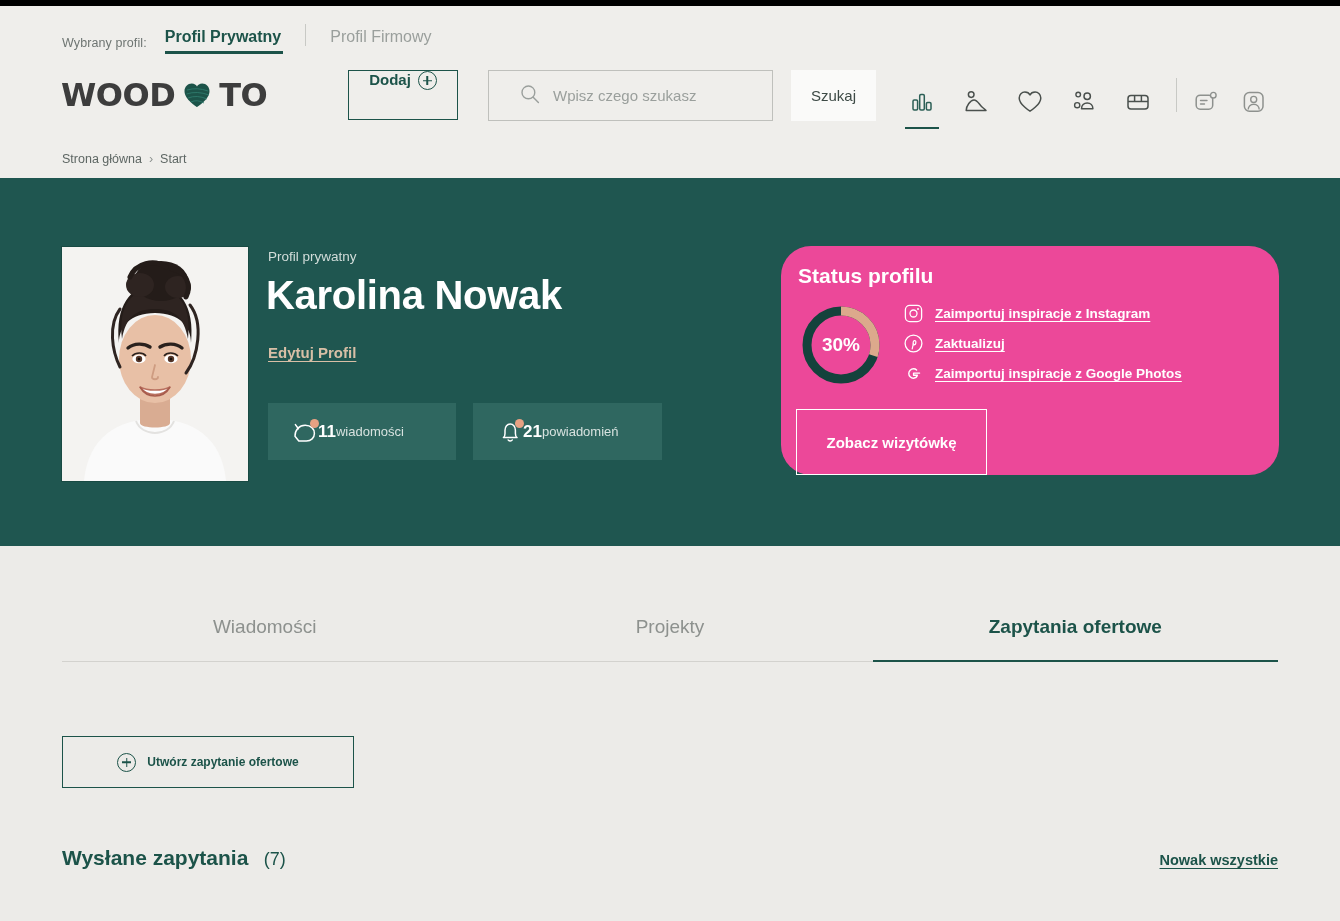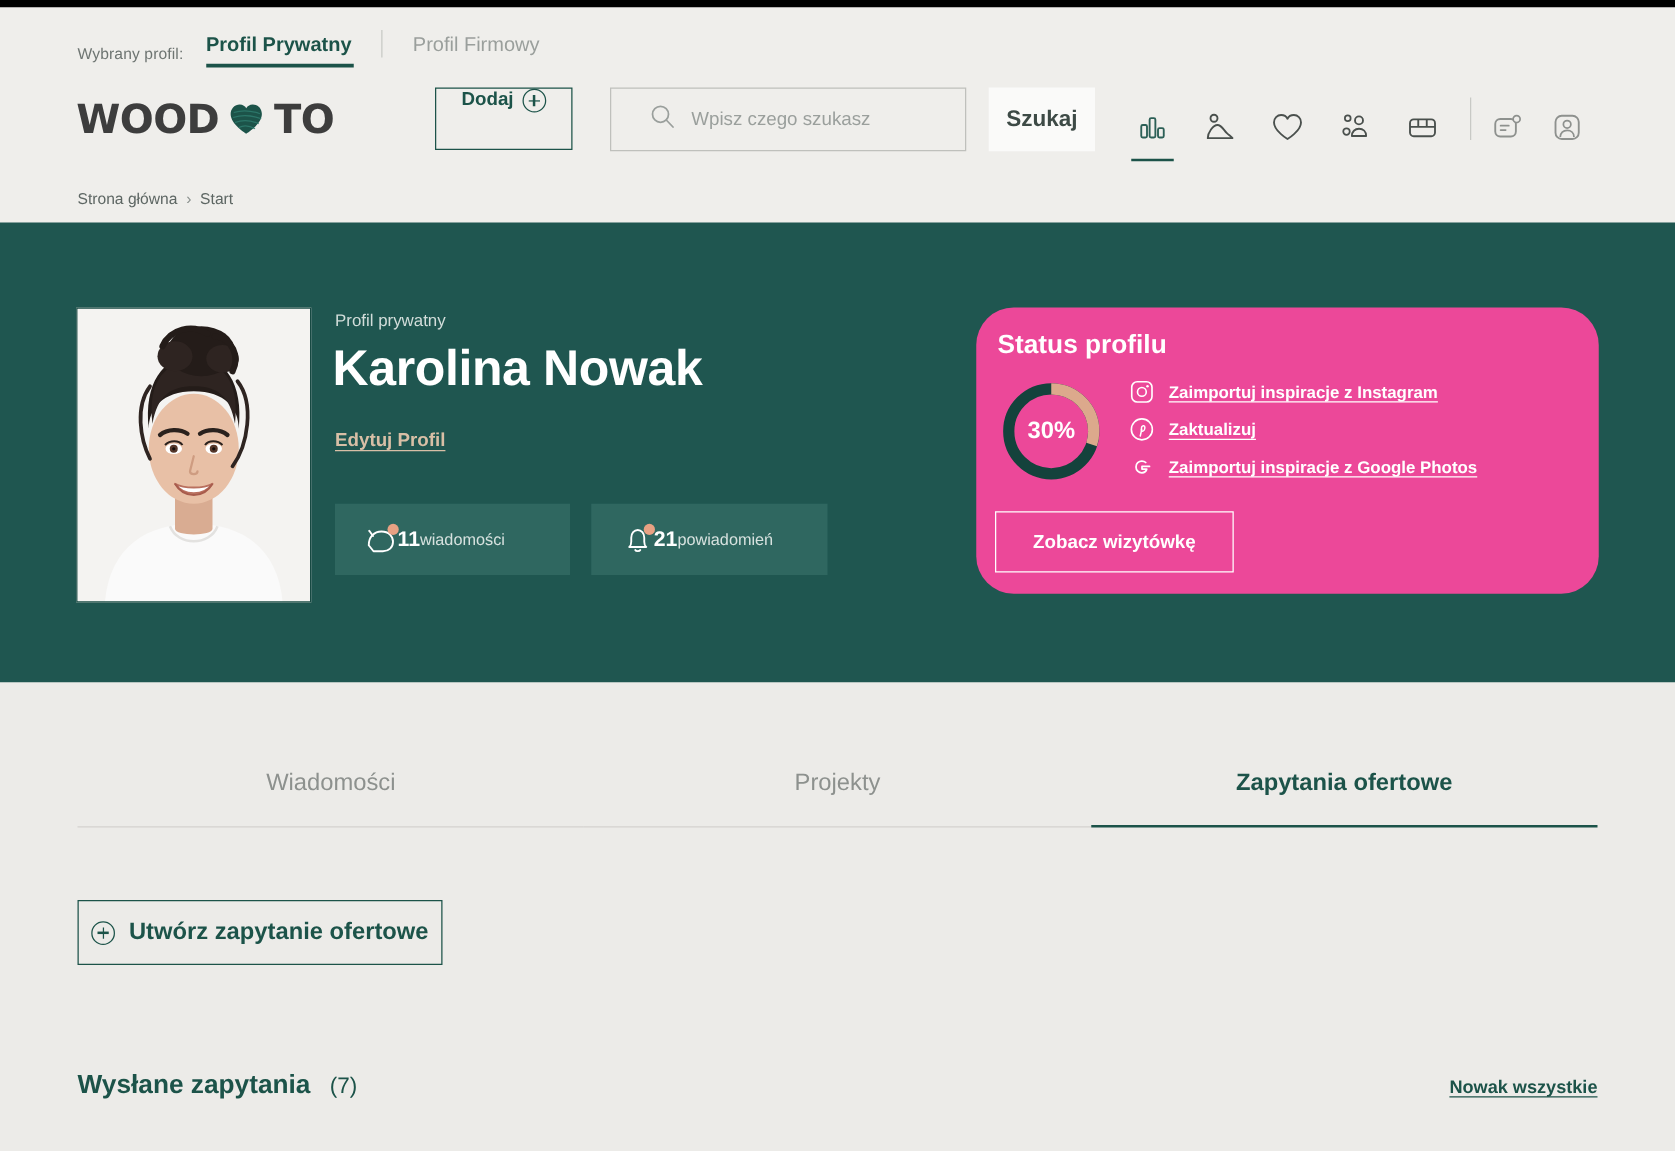--- a/index.html
+++ b/index.html
@@ -44,21 +44,21 @@
 
   
   .search-wrap {
     position:absolute; top:64px; left:488px; width:285px; height:51px;
     border:1.4px solid #BFC0BC; background:#EFEEEB; display:flex; align-items:center; padding:0 31px; gap:13px;
   }
   .search-input { border:none; background:transparent; outline:none; font-size:15px; color:#6E7572; width:100%; font-family:"Liberation Sans", sans-serif; }
   .search-input::placeholder { color:#9A9F9C; }
   .szukaj-btn {
     position:absolute; top:64px; left:791px; width:85px; height:51px;
-    background:#FAFAF9; border:none; font-size:18px; font-weight:700; color:#3D4A46; cursor:pointer;
+    background:#FAFAF9; border:none; font-size:15px; font-weight:400; color:#3D4A46; cursor:pointer;
     font-family:"Liberation Sans", sans-serif;
   }
 
   
   .nav-icons { position:absolute; top:70px; left:908px; display:flex; align-items:center; gap:26px; height:52px; }
   .nav-ico { position:relative; width:28px; height:30px; display:flex; align-items:center; justify-content:center; cursor:pointer; }
   .nav-ico.active::after { content:""; position:absolute; bottom:-12px; left:-3px; right:-3px; height:2.5px; background:#1C5349; }
   .nav-divider { position:absolute; top:72px; left:1176px; width:1px; height:34px; background:#C8C9C5; }
   .nav-icons-right { position:absolute; top:70px; left:1192px; display:flex; align-items:center; gap:20px; height:52px; }
 
@@ -95,42 +95,42 @@
   
   .status-panel { position:absolute; top:68px; left:781px; width:498px; height:229px; background:#ec4899;border-radius:30px; }
   .status-title { position:absolute; top:18px; left:17px; font-size:21px; font-weight:700; color:#FFFFFF; }
   .donut { position:absolute; top:56px; left:17px; width:86px; height:86px; }
   .donut-label { position:absolute; top:56px; left:17px; width:86px; height:86px; display:flex; align-items:center; justify-content:center; font-size:19px; font-weight:700; color:#FFFFFF; }
   .status-links { position:absolute; top:58px; left:123px; display:flex; flex-direction:column; gap:11px; }
   .status-link-row { display:flex; align-items:center; gap:12px; }
   .slr-ico { width:19px; height:19px; flex:0 0 auto; }
   .slr-text { font-size:13.5px; font-weight:700; color:#FFFFFF; text-decoration:underline; text-underline-offset:2.5px; cursor:pointer; }
   .wizytowka-btn {
-    position:absolute; top:163px; left:15px; width:191px; height:49px;
+    position:absolute; top:163px; left:15px; width:191px; height:66px;
     border:1.8px solid #FFFFFF; background:transparent; color:#FFFFFF;
     font-size:15px; font-weight:700; cursor:pointer; font-family:"Liberation Sans", sans-serif;
   }
 
   
   .lower { position:absolute; top:546px; left:0; width:1340px; height:375px; background:#ECEBE8; }
   .tabs { position:absolute; top:70px; left:62px; width:1216px; display:flex; }
   .tab {
     flex:1; text-align:center; font-size:19px; color:#8D918E; padding-bottom:22px;
     border-bottom:1.4px solid #D3D2CE; cursor:pointer; position:relative;
   }
   .tab.active { color:#1C5349; font-weight:700; border-bottom:2.2px solid #1C5349; }
 
   .create-btn {
-    position:absolute; top:174px; left:62px; width:292px; height:52px;
+    position:absolute; top:190px; left:62px; width:292px; height:52px;
     border:1.7px solid #1C5349; background:transparent;
     display:flex; align-items:center; justify-content:center; gap:11px;
-    font-size:19px; font-weight:700; color:#1C5349; cursor:pointer;
-  }
-
-  .sent-row { position:absolute; top:310px; left:62px; width:1216px; display:flex; align-items:baseline; justify-content:space-between; }
+    font-size:12px; font-weight:700; color:#1C5349; cursor:pointer;
+  }
+
+  .sent-row { position:absolute; top:300px; left:62px; width:1216px; display:flex; align-items:baseline; justify-content:space-between; }
   .sent-title { font-size:21px; font-weight:700; color:#1C5349; }
   .sent-count { font-size:18px; color:#1C5349; margin-left:11px; font-weight:400; }
   .see-all { font-size:14.5px; font-weight:700; color:#1C5349; text-decoration:underline; text-underline-offset:3px; cursor:pointer; }
 </style>
 </head>
 <body>
 
 <div class="page">
 
   <div class="top-strip"></div>

